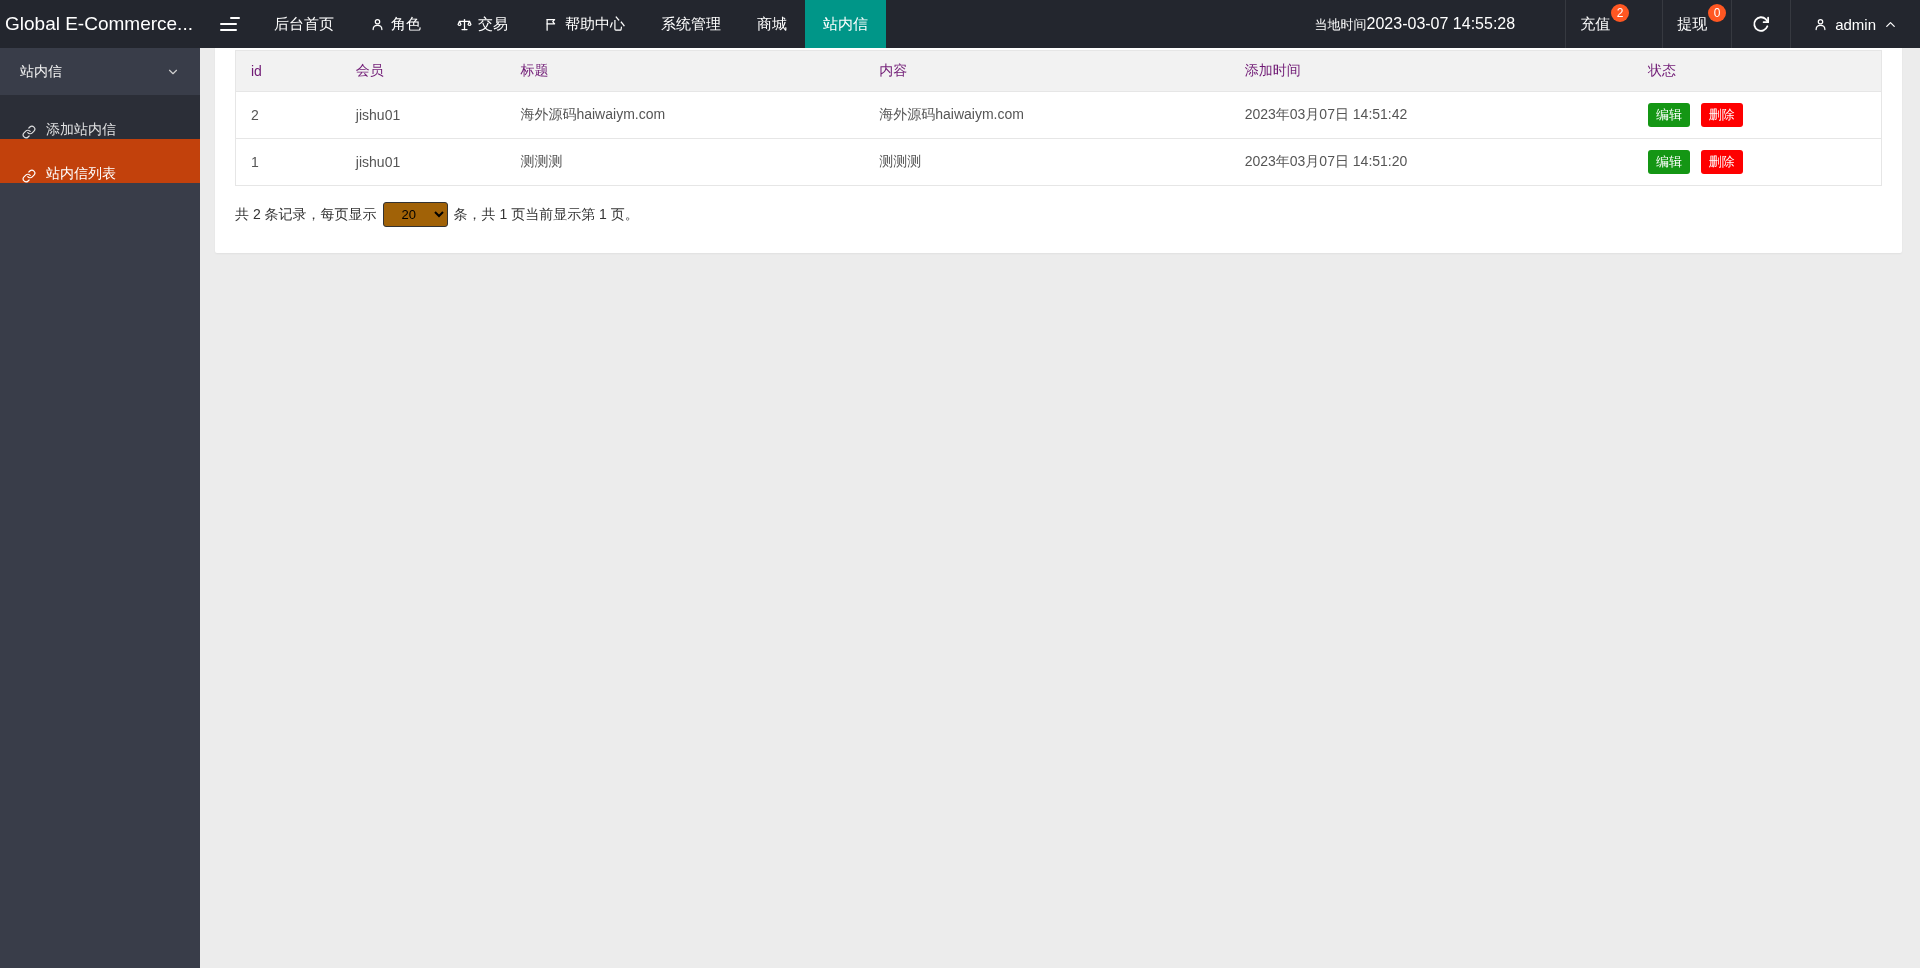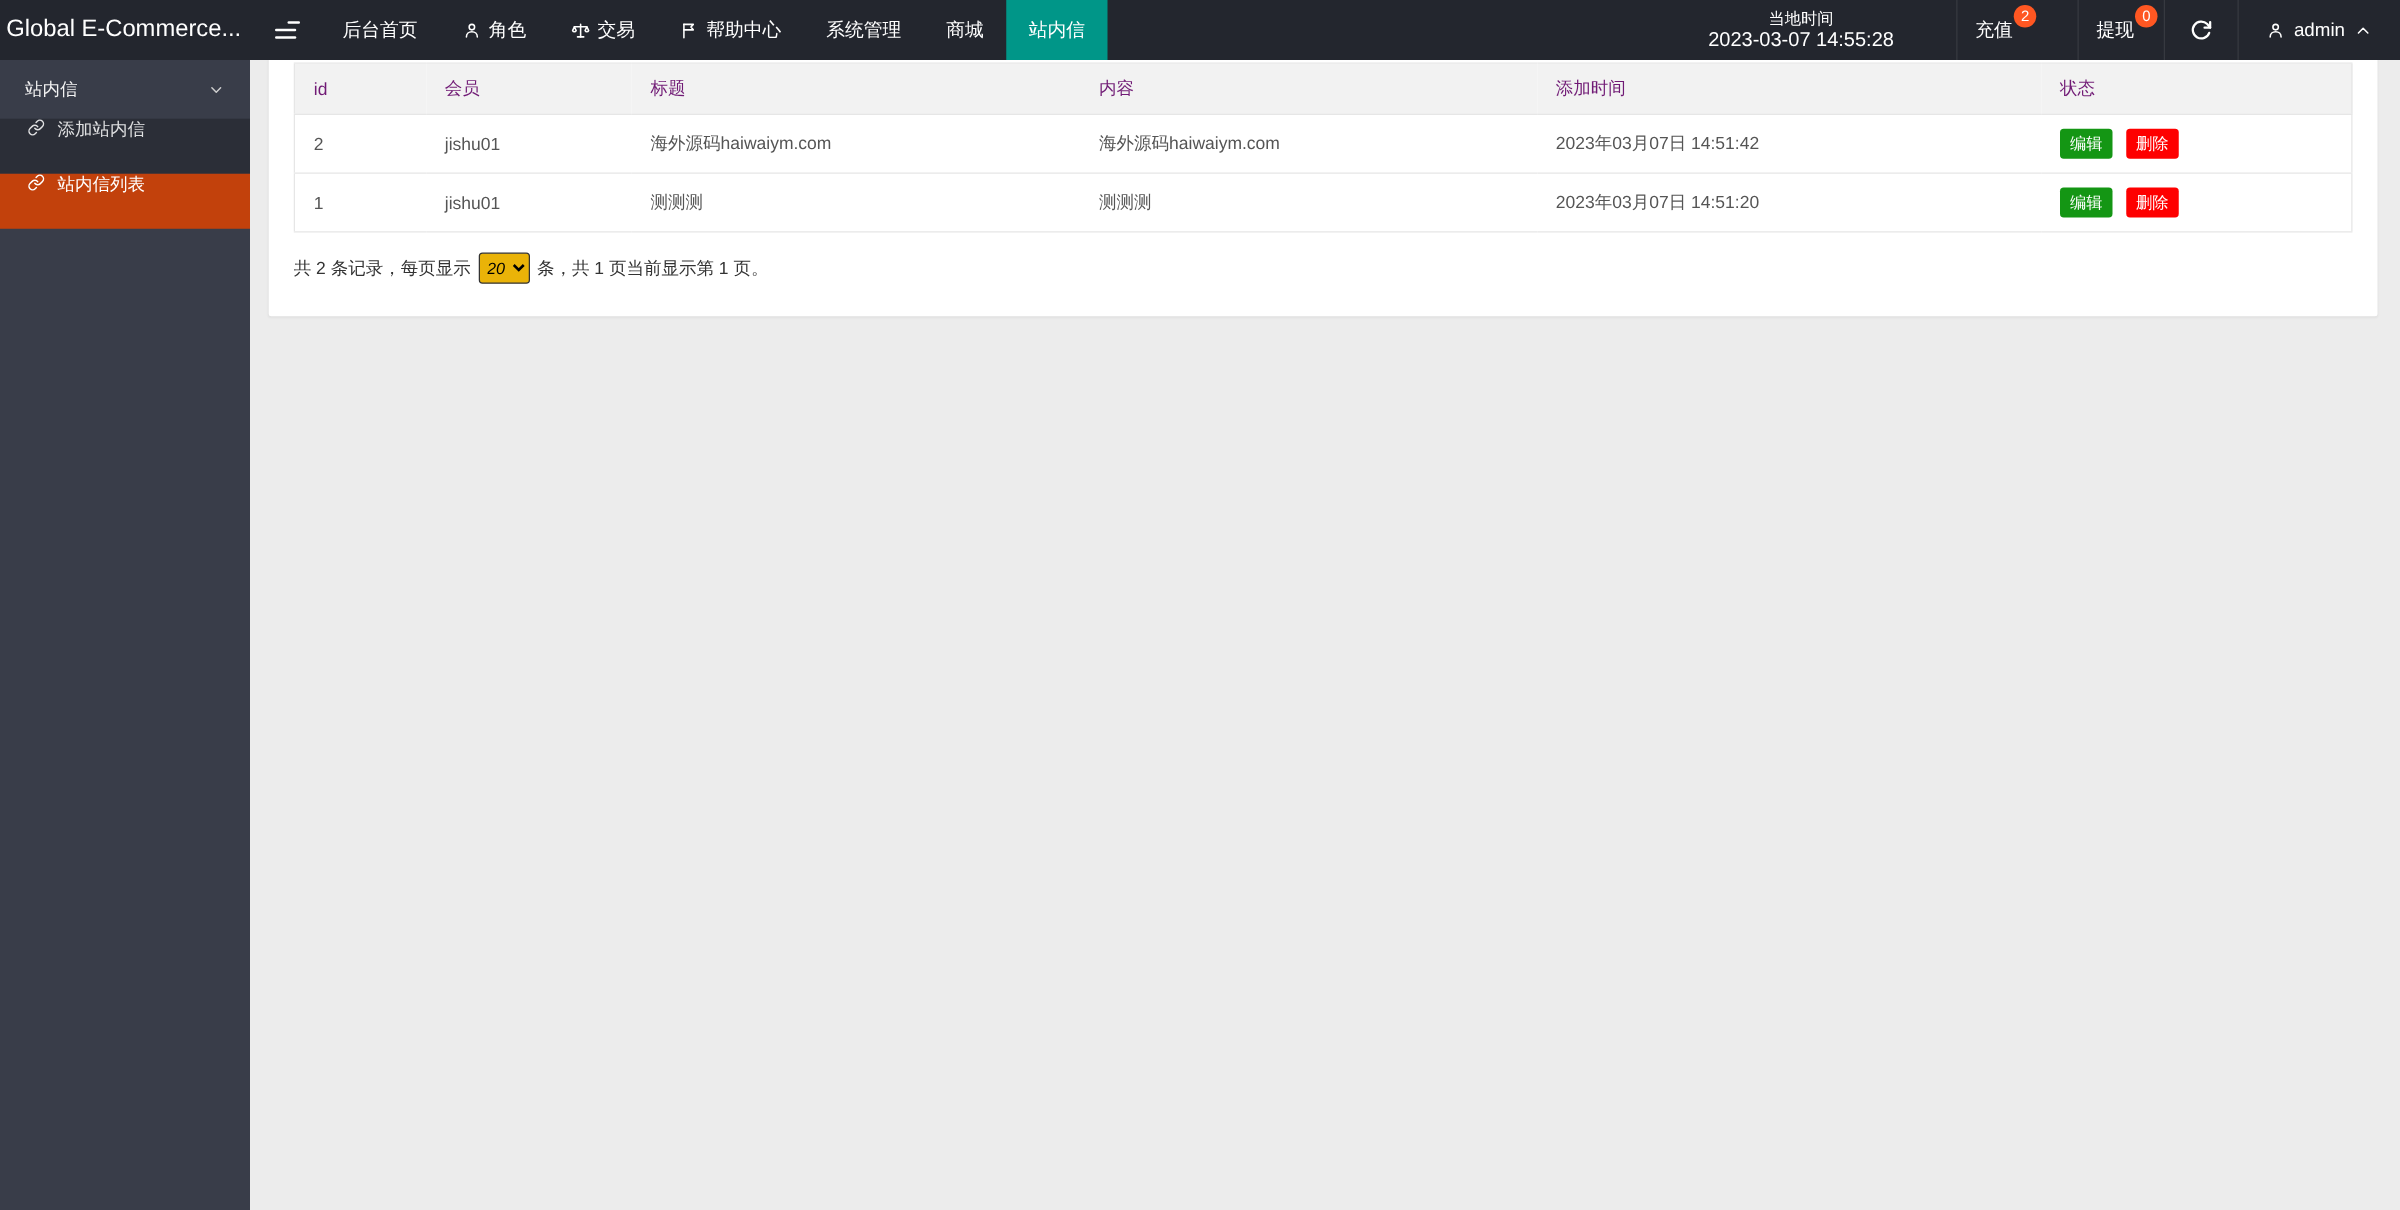--- a/index.html
+++ b/index.html
@@ -18,21 +18,21 @@
   .hamburger i.b2 { width:17px; }
   .hamburger i.b3 { width:17px; }
   .nav { display:flex; align-items:stretch; }
   .nav-item { display:flex; align-items:center; gap:6px; padding:4px 18px;
     color:#fff; font-size:15px; text-decoration:none; cursor:pointer; }
   .nav-item.active { background:#009688; }
   .nav-item svg { width:15px; height:15px; stroke:#fff; fill:none;
     stroke-width:2; stroke-linecap:round; stroke-linejoin:round; }
 
   .tb-right { margin-left:auto; display:flex; align-items:stretch; }
-  .clock { display:flex; flex-direction:column; justify-content:center;
+  .clock { display:flex; flex-direction:row; justify-content:center;
     align-items:center; padding:0 22px; color:#fff; }
   .clock-label { font-size:13px; line-height:17px; }
   .clock-time { font-size:16px; line-height:20px; }
   .sect { border-left:1px solid rgba(255,255,255,0.09); }
   .quick { position:relative; display:flex; align-items:center;
     padding:0 24px 0 14px; color:#fff; font-size:15px; text-decoration:none; cursor:pointer;margin-left:28px; }
   .badge { position:absolute; top:4px; right:5px; min-width:18px; height:18px;
     line-height:18px; border-radius:9px; background:#FF5722; color:#fff;
     font-size:12px; font-style:normal; text-align:center; padding:0 4px; }
   .refresh { display:flex; align-items:center; padding:0 20px; cursor:pointer; color:#fff; }
@@ -44,21 +44,21 @@
     stroke-width:2; stroke-linecap:round; stroke-linejoin:round; }
 
   
   .sidebar { position:fixed; top:48px; left:0; bottom:0; width:200px;
     background:#393D49; z-index:9; }
   .side-parent { height:47px; display:flex; align-items:center;
     justify-content:space-between; padding:0 20px; color:#f2f2f2;
     font-size:14px; cursor:pointer; }
   .side-parent svg { width:14px; height:14px; stroke:#cfcfcf; fill:none;
     stroke-width:2; stroke-linecap:round; stroke-linejoin:round; }
-  .side-item { height:44px; display:flex; align-items:flex-start; gap:10px;
+  .side-item { height:44px; display:flex; align-items:flex-end; gap:10px;
     padding:0 22px; background:#2B2E37; color:rgba(255,255,255,0.85);
     font-size:14px; text-decoration:none; cursor:pointer; }
   .side-item svg { width:14px; height:14px; stroke:currentColor; fill:none;
     stroke-width:2; stroke-linecap:round; stroke-linejoin:round; }
   .side-item.active { background:#c2410c; color:#fff; }
 
   
   .main { margin-left:200px; padding:15px 18px 0 15px; }
   .card { background:#fff; border-radius:2px; box-shadow:0 1px 2px rgba(0,0,0,0.05);
     padding:35px 20px 26px; }
@@ -69,22 +69,22 @@
   td { color:#555; font-size:14px; padding:11px 15px;
     border-bottom:1px solid #e6e6e6; white-space:nowrap; overflow:hidden; }
   .btn { display:inline-block; padding:3px 8px; border-radius:3px; color:#fff;
     font-size:13px; text-decoration:none; cursor:pointer; margin-right:7px; }
   .btn-edit { background:#149614; }
   .btn-del  { background:#fe0000; }
 
   .pagination { margin-top:16px; font-size:14px; color:#333;
     display:flex; align-items:center; }
   .pagination select { margin:0 6px; height:25px; font-size:13px;
-    font-family:inherit; padding:0 2px; border:1px solid #333; border-radius:3px;
-    background:#eab308; color:#000;font-style:italic; }
+    font-family:inherit; padding:0 14px; border:1px solid #333; border-radius:3px;
+    background:#a16207; color:#000; }
 </style>
 </head>
 <body>
 
 <header class="topbar">
   <div class="logo">Global E-Commerce...</div>
 
   <div class="hamburger">
     <span style="display:contents">
       <i class="b1"></i><i class="b2"></i><i class="b3"></i>

